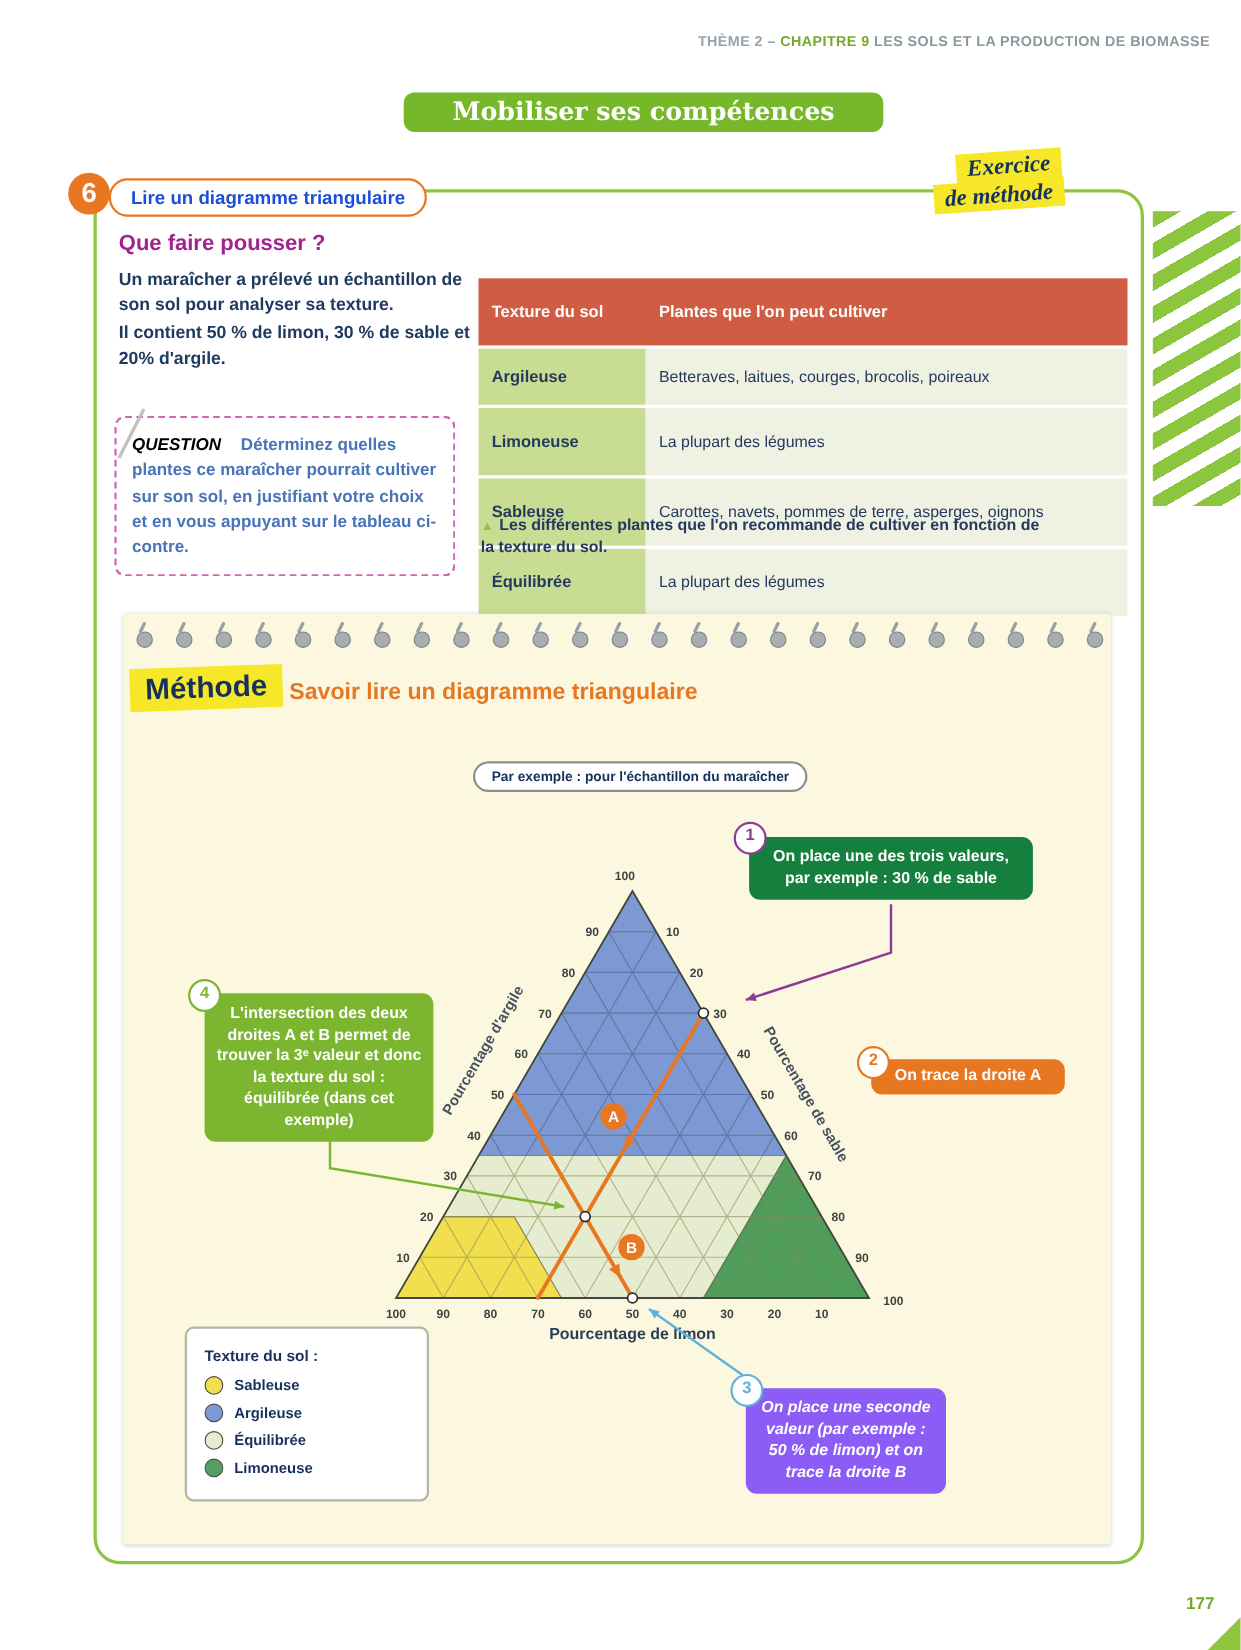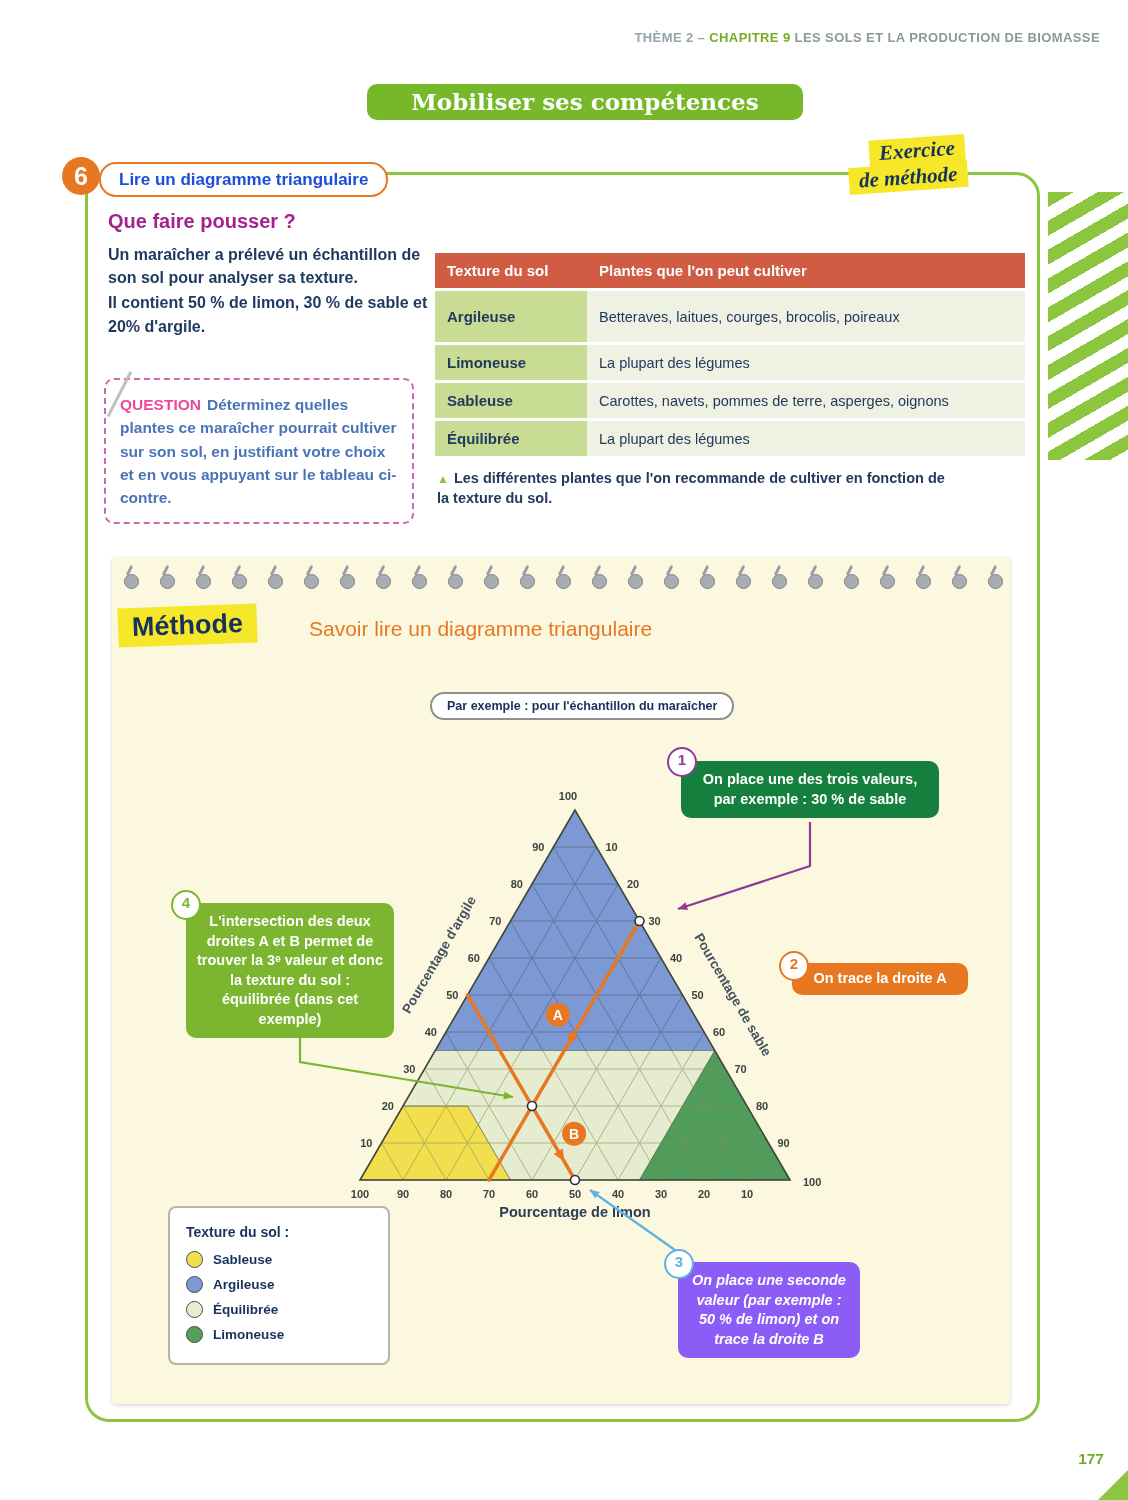--- a/index.html
+++ b/index.html
@@ -29,43 +29,43 @@
   .sticker .s1{margin-left:22px;}
   .sticker .s2{margin-top:-1px;}
 
   .q-heading{position:absolute;left:108px;top:210px;color:#A3238E;font-weight:700;font-size:20px;}
   .intro{position:absolute;left:108px;top:243px;width:322px;font-size:16px;font-weight:700;line-height:1.45;color:#1F3A60;}
   .intro .blk{display:block;margin-top:2px;}
 
   .pencil{position:absolute;left:118px;top:369px;width:3px;height:50px;background:#c0c0c0;transform:rotate(27deg);z-index:2;}
   .qbox{position:absolute;left:104px;top:378px;width:278px;padding:13px 14px;border:2px dashed #cf66b0;border-radius:10px;
         background:#fff;font-size:15.5px;font-weight:700;line-height:1.5;color:#4A74B8;}
-  .qbox .qlabel{color:#ec4899;margin-right:6px;}
+  .qbox .qlabel{color:#000000;margin-right:18px;font-style:italic;}
 
   .table{position:absolute;left:435px;top:253px;width:590px;font-size:15px;}
   .table .thead, .table .trow{display:flex;margin-top:3px;}
   .table .thead{margin-top:0;background:#D05C44;color:#fff;font-weight:700;}
-  .table .c1{width:128px;flex:0 0 128px;padding:9px 12px;display:flex;align-items:center;}
+  .table .c1{width:128px;flex:0 0 128px;padding:22px 12px;display:flex;align-items:center;}
   .table .c2{flex:1;padding:9px 12px;display:flex;align-items:center;}
   .table .trow .c1{background:#C9DC93;font-weight:700;color:#233A5E;}
   .table .trow .c2{background:#EFF1E2;color:#233A5E;font-weight:400;font-size:14.5px;}
   .table .trow.tall .c1,.table .trow.tall .c2{padding-top:17px;padding-bottom:17px;}
 
   .caption{position:absolute;left:437px;top:468px;width:520px;font-size:14.5px;font-weight:700;color:#233A5E;line-height:1.4;}
   .caption .tri{color:#8CC63E;font-size:12px;margin-right:5px;}
 
   .paper{position:absolute;left:112px;top:558px;width:898px;height:846px;background:#FBF8DF;border-radius:3px;
          box-shadow:0 1px 4px rgba(0,0,0,.18);}
   #holes{position:absolute;left:0;top:8px;width:100%;height:30px;}
   .hole{position:absolute;top:8px;width:13px;height:13px;border-radius:50%;background:#a7adb0;border:1px solid #7c8286;}
   .hole::before{content:'';position:absolute;left:3px;top:-10px;width:3px;height:11px;background:#9aa0a4;border-radius:2px;transform:rotate(26deg);}
 
   .methode-label{position:absolute;left:118px;top:606px;background:#F6E829;color:#16325c;font-weight:700;font-size:27px;
                  padding:4px 14px;transform:rotate(-2deg);z-index:2;}
-  .method-title{position:absolute;left:263px;top:617px;color:#E87722;font-weight:400;font-size:21px;z-index:2;margin-left:46px;}
+  .method-title{position:absolute;left:263px;top:617px;color:#E87722;font-weight:700;font-size:21px;z-index:2;}
   .example-badge{position:absolute;left:430px;top:692px;padding:5px 15px;background:#fff;border:2px solid #8f8f8f;
                  border-radius:15px;color:#16325c;font-weight:700;font-size:12.5px;z-index:2;}
 
   #ternary{position:absolute;left:280px;top:740px;width:600px;height:540px;font-family:"Liberation Sans",sans-serif;}
 
   .callout{position:absolute;border-radius:10px;color:#fff;font-weight:700;font-size:14.5px;text-align:center;
            padding:9px 11px;line-height:1.35;z-index:4;}
   .step1{left:681px;top:761px;width:236px;}
   .step2{left:792px;top:963px;width:156px;padding:6px 10px;}
   .step3{left:678px;top:1262px;width:160px;}

